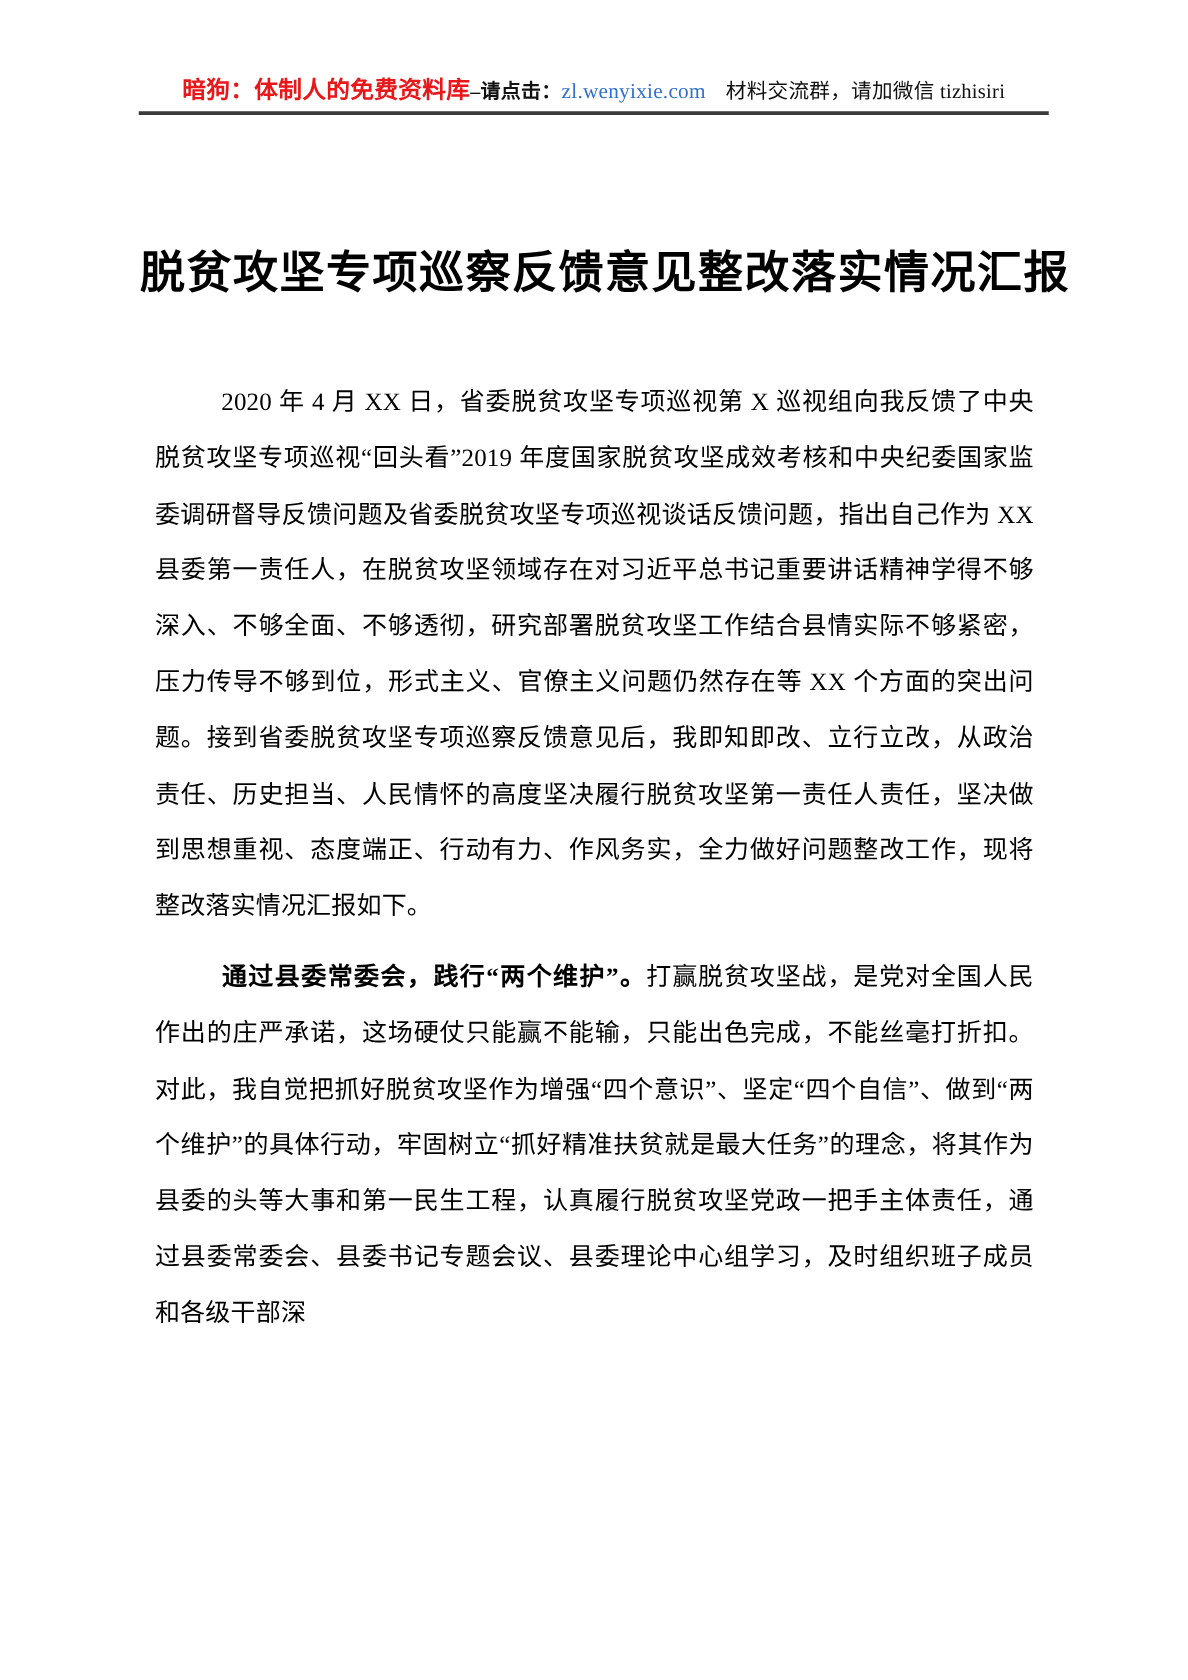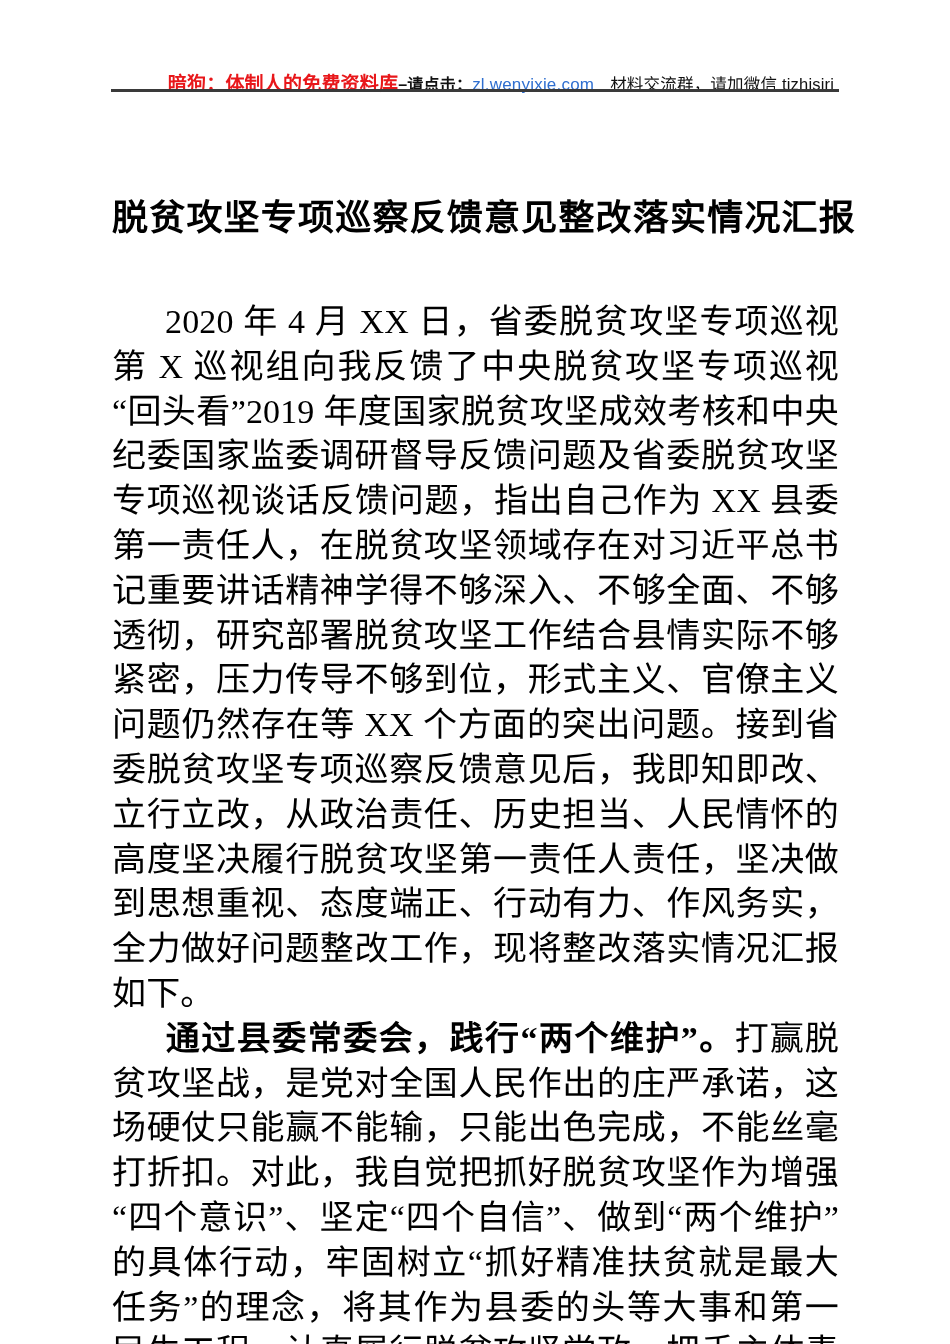--- a/index.html
+++ b/index.html
@@ -27,27 +27,26 @@
     position: absolute;
     left: 0;
     top: 56px;
     width: 950px;
     height: 44px;
   }
   .promo-line {
     position: absolute;
     left: 50%;
     transform: translateX(-50%);
-    top: 16px;
+    top: 4px;
     white-space: nowrap;
-    font-family: Liberation Sans, sans-serif;
+    font-family: Liberation Serif, serif;
     font-size: 17.5px;
     line-height: 24px;
     letter-spacing: 0.2px;
-    margin-left: 26px;
   }
   .promo-red {
     color: #e8171a;
     font-weight: 700;
     font-size: 19px;
   }
   .promo-dark {
     color: #111111;
     font-weight: 700;
     font-size: 16px;
@@ -90,27 +89,27 @@
     line-height: 52px;
     letter-spacing: 1.2px;
     text-align: center;
     margin: 0;
     padding: 42px 0 0 0;
     white-space: nowrap;
   }
 
   .para {
     font-family: "Liberation Serif", "DejaVu Serif", serif;
-    font-size: 34px;
+    font-size: 20px;
     line-height: 44.8px;
     letter-spacing: 0.15px;
     text-align: justify;
     text-align-last: left;
     text-justify: inter-character;
-    margin: 0;
+    margin: 12px;
     word-break: break-all;
   }
   .para.first {
     margin-top: 56px;
   }
   .para .indent {
     display: inline-block;
     width: 53px;
   }
   .lead {

